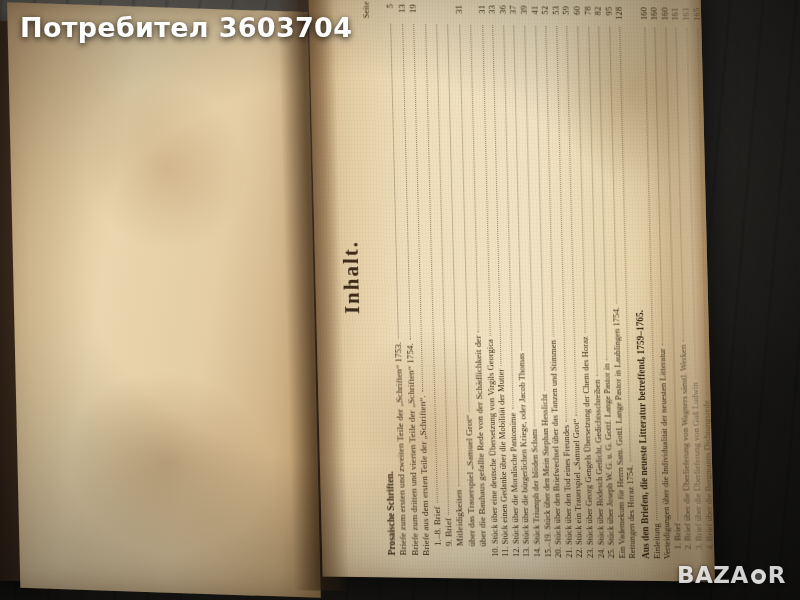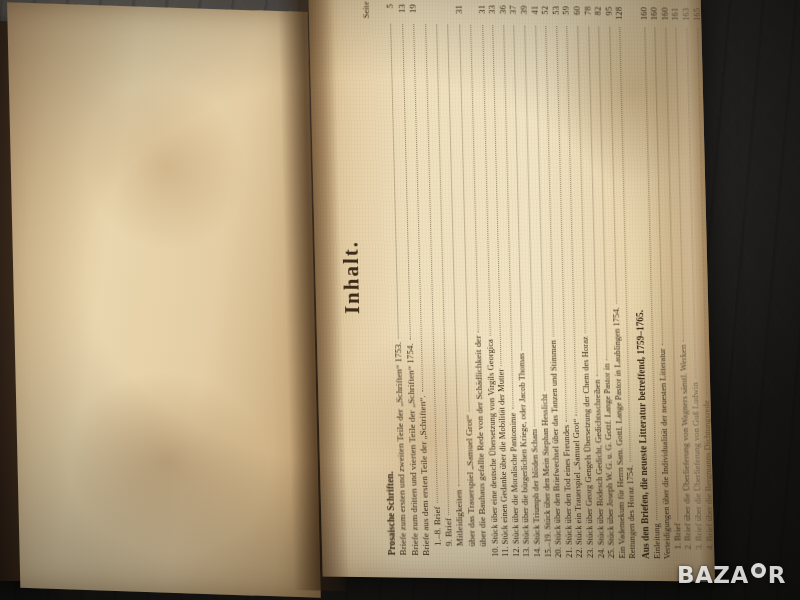--- a/index.html
+++ b/index.html
@@ -219,21 +219,21 @@
     position: absolute;
     right: 14px;
     bottom: 12px;
     font-family: "DejaVu Sans", sans-serif;
     font-size: 23px;
     font-weight: 700;
     color: rgba(255,255,255,.82);
     letter-spacing: .5px;
     text-shadow: 0 1px 4px rgba(0,0,0,.7);
     display: flex;
-    align-items: flex-start;
+    align-items: center;
     gap: 2px;
   }
   .watermark .wm-dot {
     display: inline-block;
     width: 15px; height: 15px;
     border-radius: 50%;
     background: rgba(255,255,255,.85);
     position: relative;
     top: 1px;
   }
@@ -439,20 +439,21 @@
       </div>
 
       <div class="edge-gloss"></div>
     </div>
 
     <div class="gutter"></div>
   </div>
 
   <div class="bg-vignette"></div>
 
+  <div class="header-badge">Потребител 3603704</div>
 
   <div class="watermark">
     <span>BAZA</span>
     <span class="wm-dot"></span>
     <span>R</span>
   </div>
 
 </div>
 
 </body></html>

